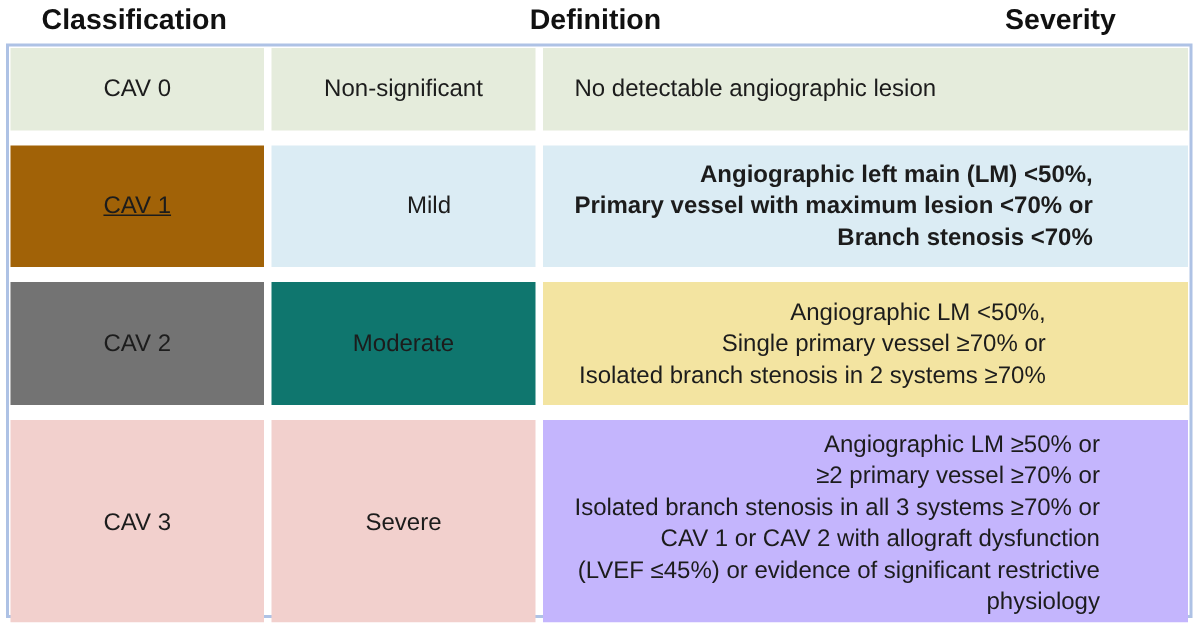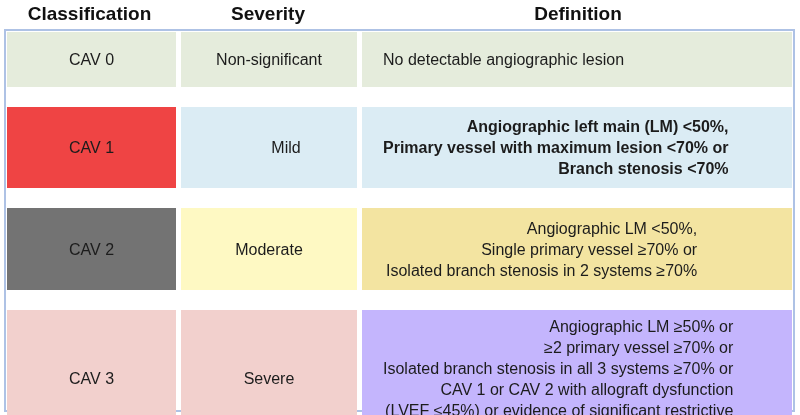--- a/index.html
+++ b/index.html
@@ -22,21 +22,21 @@
   }
   .hc1 { width:171px; }
   .hc2 { width:176px; }
   .hc3 { flex:1; }
 
   .cav-table {
     position:absolute; left:4px; right:5px; top:29px; bottom:3px;
     border:2px solid #ef4444;
     background:#ffffff;
     box-sizing:border-box;
-    display:flex; flex-direction:column; gap:20px;
+    display:flex; flex-direction:column; gap:10px;
     padding:1px 1px 0 1px;
   }
   .trow { display:flex; gap:5px; flex:0 0 auto; }
   .r0 { height:55px; }
   .r1 { height:81px; }
   .r2 { height:82px; }
   .r3 { height:137px; }
   .cell {
     display:flex; align-items:center; justify-content:center;
     font-size:16px; line-height:21px;
@@ -53,43 +53,43 @@
   }
   .bottom-filler { flex:1 1 auto; background:#ffffff; }
 </style>
 </head>
 <body>
 
 <div class="page">
 
   <div class="header-row">
     <div class="hcell hc1">Classification</div>
+    <div class="hcell hc3">Definition</div>
     <div class="hcell hc2">Severity</div>
-    <div class="hcell hc3">Definition</div>
   </div>
 
   <div class="cav-table" style="border-color: rgb(174, 194, 229);">
 
     <div class="trow r0">
       <div class="cell c1" style="background: rgb(229, 236, 220);">CAV 0</div>
       <div class="cell c2" style="background: rgb(229, 236, 220);">Non-significant</div>
       <div class="cell c3" style="background: rgb(229, 236, 220);">No detectable angiographic lesion</div>
     </div>
 
     <div class="trow r1">
-      <div class="cell c1" style="background: #ef4444;">CAV 1</div>
+      <div class="cell c1" style="background: #a16207; text-decoration: underline;">CAV 1</div>
       <div class="cell c2" style="background: rgb(219, 236, 244); padding-left: 34px;">Mild</div>
       <div class="cell c3" style="background: rgb(219, 236, 244); font-weight: bold;">Angiographic left main (LM) &lt;50%,
 Primary vessel with maximum lesion &lt;70% or
 Branch stenosis &lt;70%</div>
     </div>
 
     <div class="trow r2">
       <div class="cell c1" style="background: #737373;">CAV 2</div>
-      <div class="cell c2" style="background: #fef9c3;">Moderate</div>
+      <div class="cell c2" style="background: #0f766e;">Moderate</div>
       <div class="cell c3" style="background: rgb(243, 228, 161); padding-left: 24px;">Angiographic LM &lt;50%,
 Single primary vessel ≥70% or
 Isolated branch stenosis in 2 systems ≥70%</div>
     </div>
 
     <div class="trow r3">
       <div class="cell c1" style="background: rgb(242, 208, 205);">CAV 3</div>
       <div class="cell c2" style="background: rgb(242, 208, 205);">Severe</div>
       <div class="cell c3" style="background: #c4b5fd;">Angiographic LM ≥50% or
  ≥2 primary vessel ≥70% or

